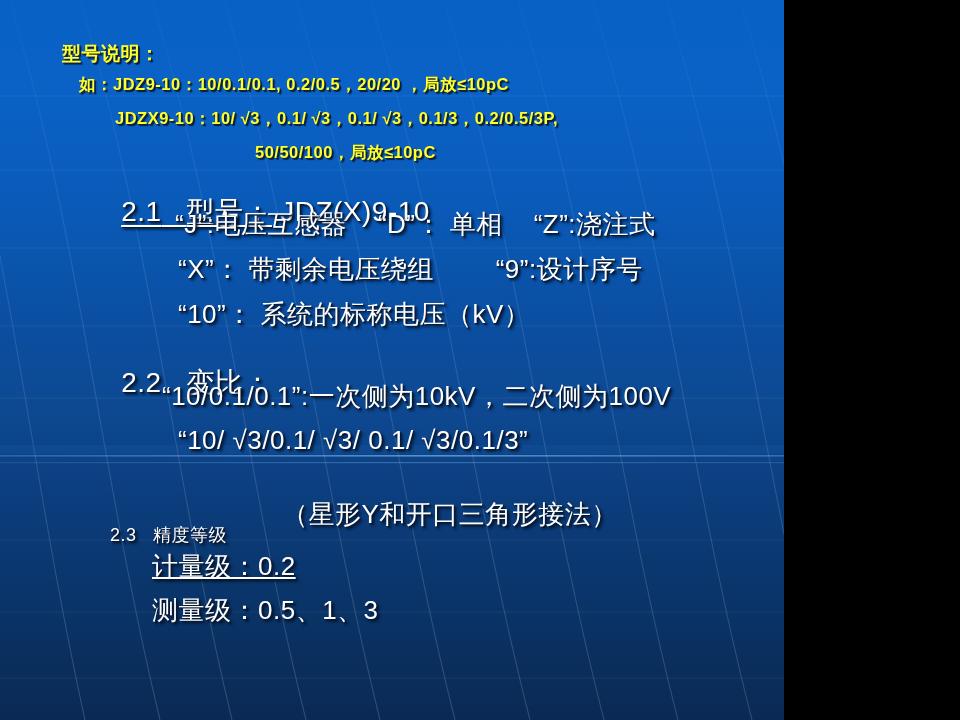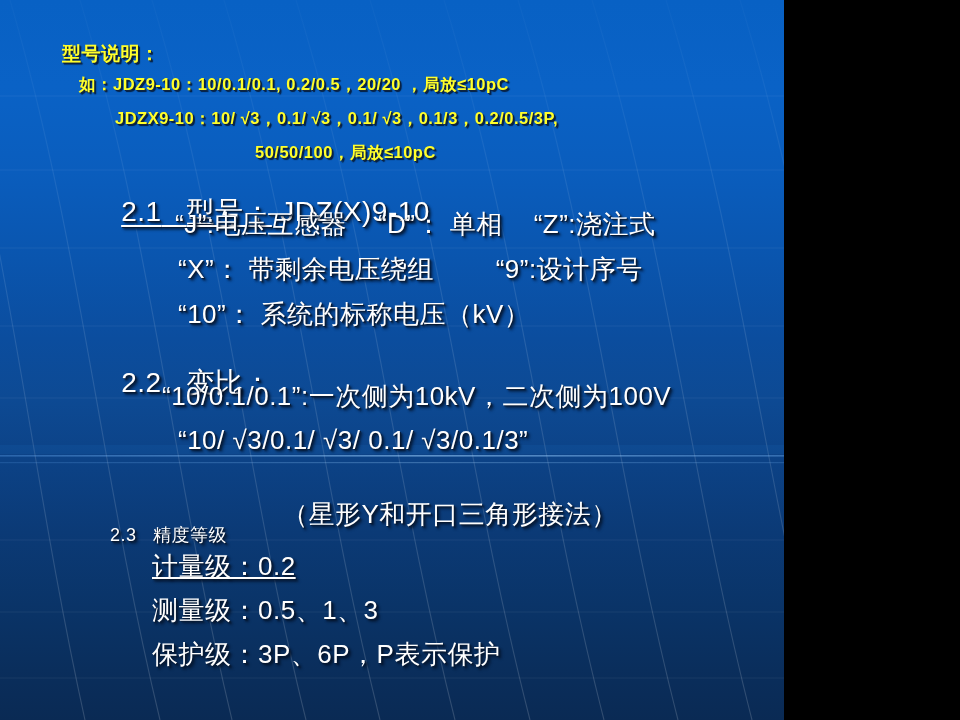--- a/index.html
+++ b/index.html
@@ -146,15 +146,14 @@
   <div class="line white" style="left:282px; top:492px; font-size:26px;margin-top:9px;">（星形Y和开口三角形接法）</div>
 
   <div class="line white" style="left:88px; top:508px; font-size:18px;text-align:center;">
     <span>2.3</span><span>&nbsp;&nbsp;&nbsp;</span><span>精度等级</span>
   </div>
 
   <div class="line white" style="left:152px; top:553px; font-size:26px;text-decoration:underline;">计量级：0.2</div>
 
   <div class="line white" style="left:152px; top:597px; font-size:26px;">测量级：0.5、1、3</div>
 
-  <div class="line white" style="left:152px; top:641px; font-size:26px;">保护级：3P、6P，P表示保护</div>
 
 </div>
 
 </body></html>

